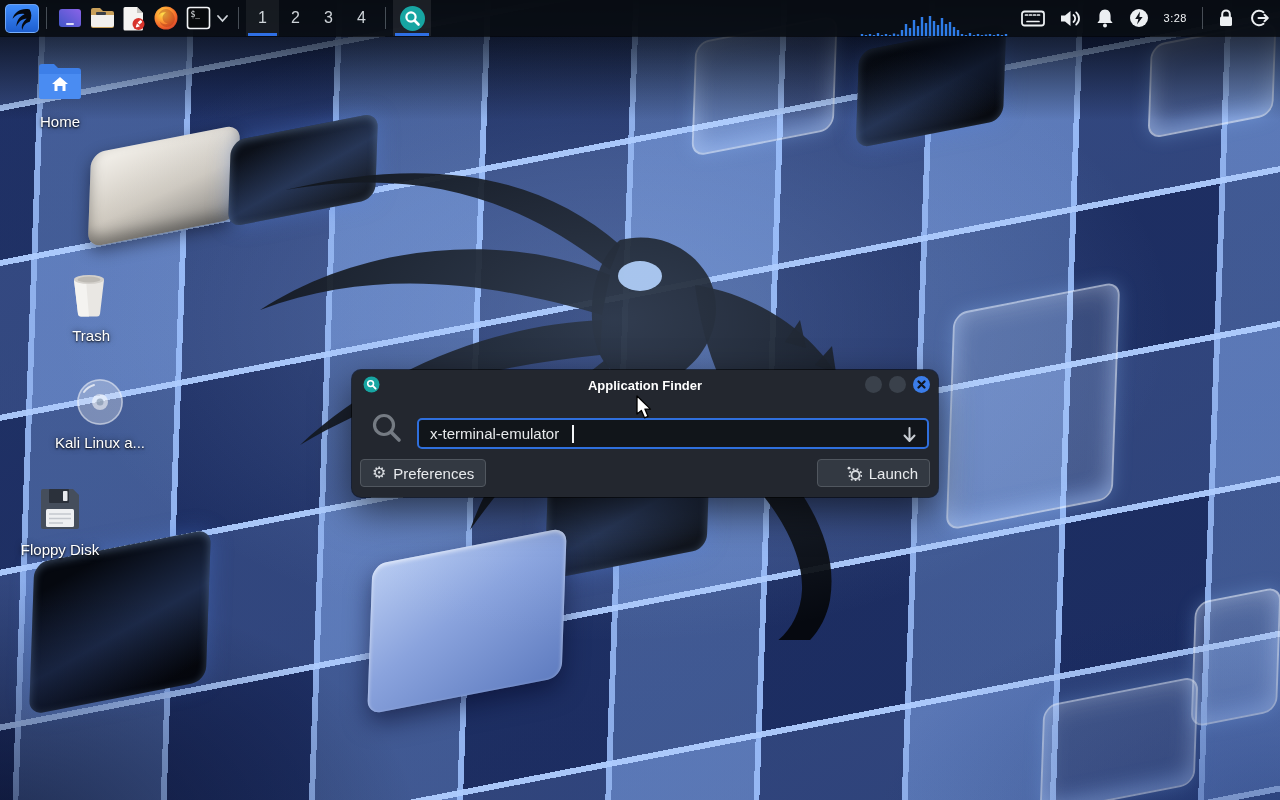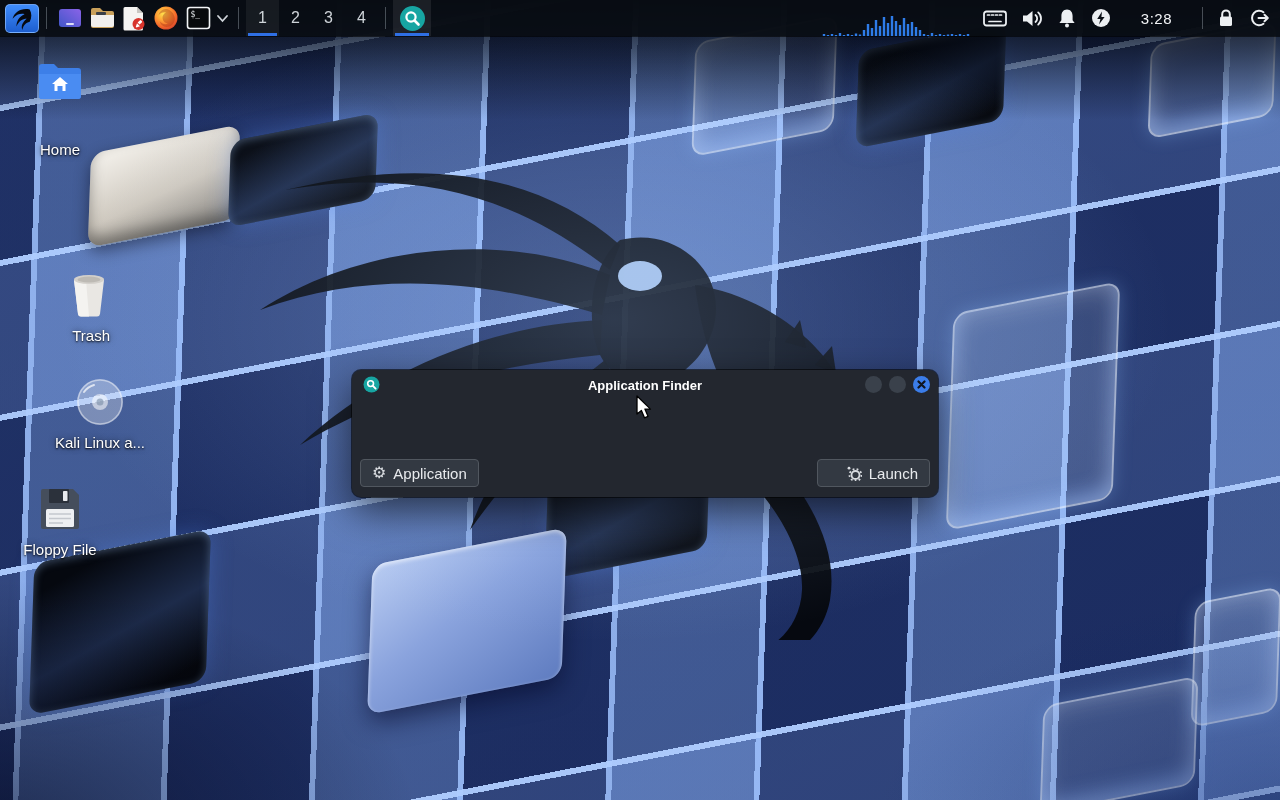--- a/index.html
+++ b/index.html
@@ -62,21 +62,21 @@
     border:1px solid rgba(150,195,255,0.65);
     display:flex; align-items:center; justify-content:center; }
   .ws-cell { position:relative; width:33px; height:36px; display:flex; align-items:center;
     justify-content:center; color:#ced3d8; font-size:16px; cursor:pointer; }
   .ws-cell.active { background:rgba(255,255,255,0.06); }
   .ws-cell.active::after, .pf-btn::after { content:""; position:absolute; left:2px; right:2px;
     bottom:0; height:3px; background:#2f6fe4; }
   .pf-btn { position:relative; width:38px; height:36px; background:rgba(255,255,255,0.08);
     display:flex; align-items:center; justify-content:center; cursor:pointer; }
   .p-icon { display:flex; align-items:center; justify-content:center; margin:0 7px; height:36px; cursor:pointer; }
-  .clock { color:#f2f4f6; font-size:15px; margin:0 23px; letter-spacing:0.5px; cursor:pointer; }
+  .clock { color:#f2f4f6; font-size:11px; margin:0 8px; letter-spacing:0.5px; cursor:pointer; }
   .visualizer { align-self:flex-end; margin-right:4px; }
 
   
   .desk-item { position:absolute; left:10px; width:100px; display:flex; flex-direction:column;
     align-items:center; cursor:pointer; z-index:10; }
   .di-icon { height:50px; display:flex; align-items:center; justify-content:center; }
   .di-label { margin-top:7px; color:#ffffff; font-size:15px; text-shadow:0 1px 2px rgba(0,0,0,0.95), 0 0 6px rgba(0,0,0,0.6);
     white-space:nowrap; }
 
   
@@ -277,21 +277,21 @@
       </div>
       <div class="p-icon" style="margin-right:10px;">
         <svg width="21" height="20" viewBox="0 0 21 20">
           <path d="M14.5,4.2 A7.2,7.2 0 1 0 14.5,15.8" fill="none" stroke="#eceff2" stroke-width="2" stroke-linecap="round"></path>
           <path d="M9.5,10 h9 M15.5,6.8 L18.8,10 L15.5,13.2" fill="none" stroke="#eceff2" stroke-width="2" stroke-linecap="round" stroke-linejoin="round"></path>
         </svg>
       </div>
     </div>
   </div>
 
-  <div class="desk-item" style="top:56px;gap:28px;">
+  <div class="desk-item" style="top:56px;">
     <div class="di-icon">
       <svg width="46" height="40" viewBox="0 0 46 40">
         <path d="M2,6 a3,3 0 0 1 3,-3 h12 l4,4 h20 a3,3 0 0 1 3,3 v25 a3,3 0 0 1 -3,3 h-36 a3,3 0 0 1 -3,-3 Z" fill="#3d7fe8"></path>
         <path d="M2,13 h42 v22 a3,3 0 0 1 -3,3 h-36 a3,3 0 0 1 -3,-3 Z" fill="#4a8cf2"></path>
         <path d="M23,16 l-8,7 h2.5 v7 h11 v-7 H31 Z M20.5,25 h5 v5 h-5 Z" fill="#ffffff"></path>
       </svg>
     </div>
     <div class="di-label">Home</div>
   </div>
 
@@ -324,21 +324,21 @@
   <div class="desk-item" style="top:484px;">
     <div class="di-icon">
       <svg width="42" height="44" viewBox="0 0 42 44">
         <path d="M4,2 h30 l6,6 v32 a2,2 0 0 1 -2,2 h-34 a2,2 0 0 1 -2,-2 v-36 a2,2 0 0 1 2,-2 Z" fill="#454e5c"></path>
         <rect x="10" y="2" width="20" height="14" rx="1" fill="#2b313b"></rect>
         <rect x="24" y="4" width="4.5" height="10" rx="0.8" fill="#e8eaee"></rect>
         <rect x="7" y="22" width="28" height="18" rx="1.5" fill="#eef0f2"></rect>
         <path d="M10,27 h22 M10,31.5 h22 M10,36 h14" stroke="#c4c8ce" stroke-width="1.6"></path>
       </svg>
     </div>
-    <div class="di-label">Floppy File</div>
+    <div class="di-label">Floppy Disk</div>
   </div>
 
   <div class="dialog">
     <div class="titlebar">
       <svg class="tb-icon" width="17" height="17" viewBox="0 0 17 17">
         <circle cx="8.5" cy="8.5" r="8" fill="#17a5a2"></circle>
         <circle cx="7.6" cy="7.6" r="2.9" fill="none" stroke="#ffffff" stroke-width="1.6"></circle>
         <line x1="9.9" y1="9.9" x2="12.6" y2="12.6" stroke="#ffffff" stroke-width="1.9" stroke-linecap="round"></line>
       </svg>
       <div class="tb-title">Application Finder</div>
@@ -346,25 +346,38 @@
         <button class="wb"></button>
         <button class="wb"></button>
         <button class="wb close">
           <svg width="9" height="9" viewBox="0 0 9 9">
             <path d="M1.5,1.5 L7.5,7.5 M7.5,1.5 L1.5,7.5" stroke="#10151d" stroke-width="2.2" stroke-linecap="round"></path>
           </svg>
         </button>
       </div>
     </div>
 
+    <div class="search-row">
+      <svg class="big-mag" width="32" height="32" viewBox="0 0 32 32">
+        <circle cx="13" cy="13" r="9.5" fill="none" stroke="#757b83" stroke-width="3.2"></circle>
+        <line x1="20.5" y1="20.5" x2="28" y2="28" stroke="#757b83" stroke-width="3.6" stroke-linecap="round"></line>
+      </svg>
+      <div class="af-input">
+        <span class="af-input-text">x-terminal-emulator</span>
+        <span class="caret"></span>
+        <svg class="dd-arrow" width="17" height="18" viewBox="0 0 17 18">
+          <path d="M8.5,2 V14 M3.5,9.5 L8.5,15 L13.5,9.5" fill="none" stroke="#c9ced4" stroke-width="2" stroke-linecap="round" stroke-linejoin="round"></path>
+        </svg>
+      </div>
+    </div>
 
     <div class="actions">
       <button class="af-btn pref">
         <span class="gear-glyph">⚙</span>
-        <span>Application</span>
+        <span>Preferences</span>
       </button>
       <button class="af-btn launch">
         <svg width="16" height="16" viewBox="0 0 16 16">
           <circle cx="9.5" cy="10" r="4" fill="none" stroke="#d9dce0" stroke-width="1.8"></circle>
           <circle cx="9.5" cy="10" r="6" fill="none" stroke="#d9dce0" stroke-width="1.8" stroke-dasharray="1.8 2.3"></circle>
           <circle cx="3" cy="3.2" r="1.4" fill="#d9dce0"></circle>
         </svg>
         <span>Launch</span>
       </button>
     </div>

